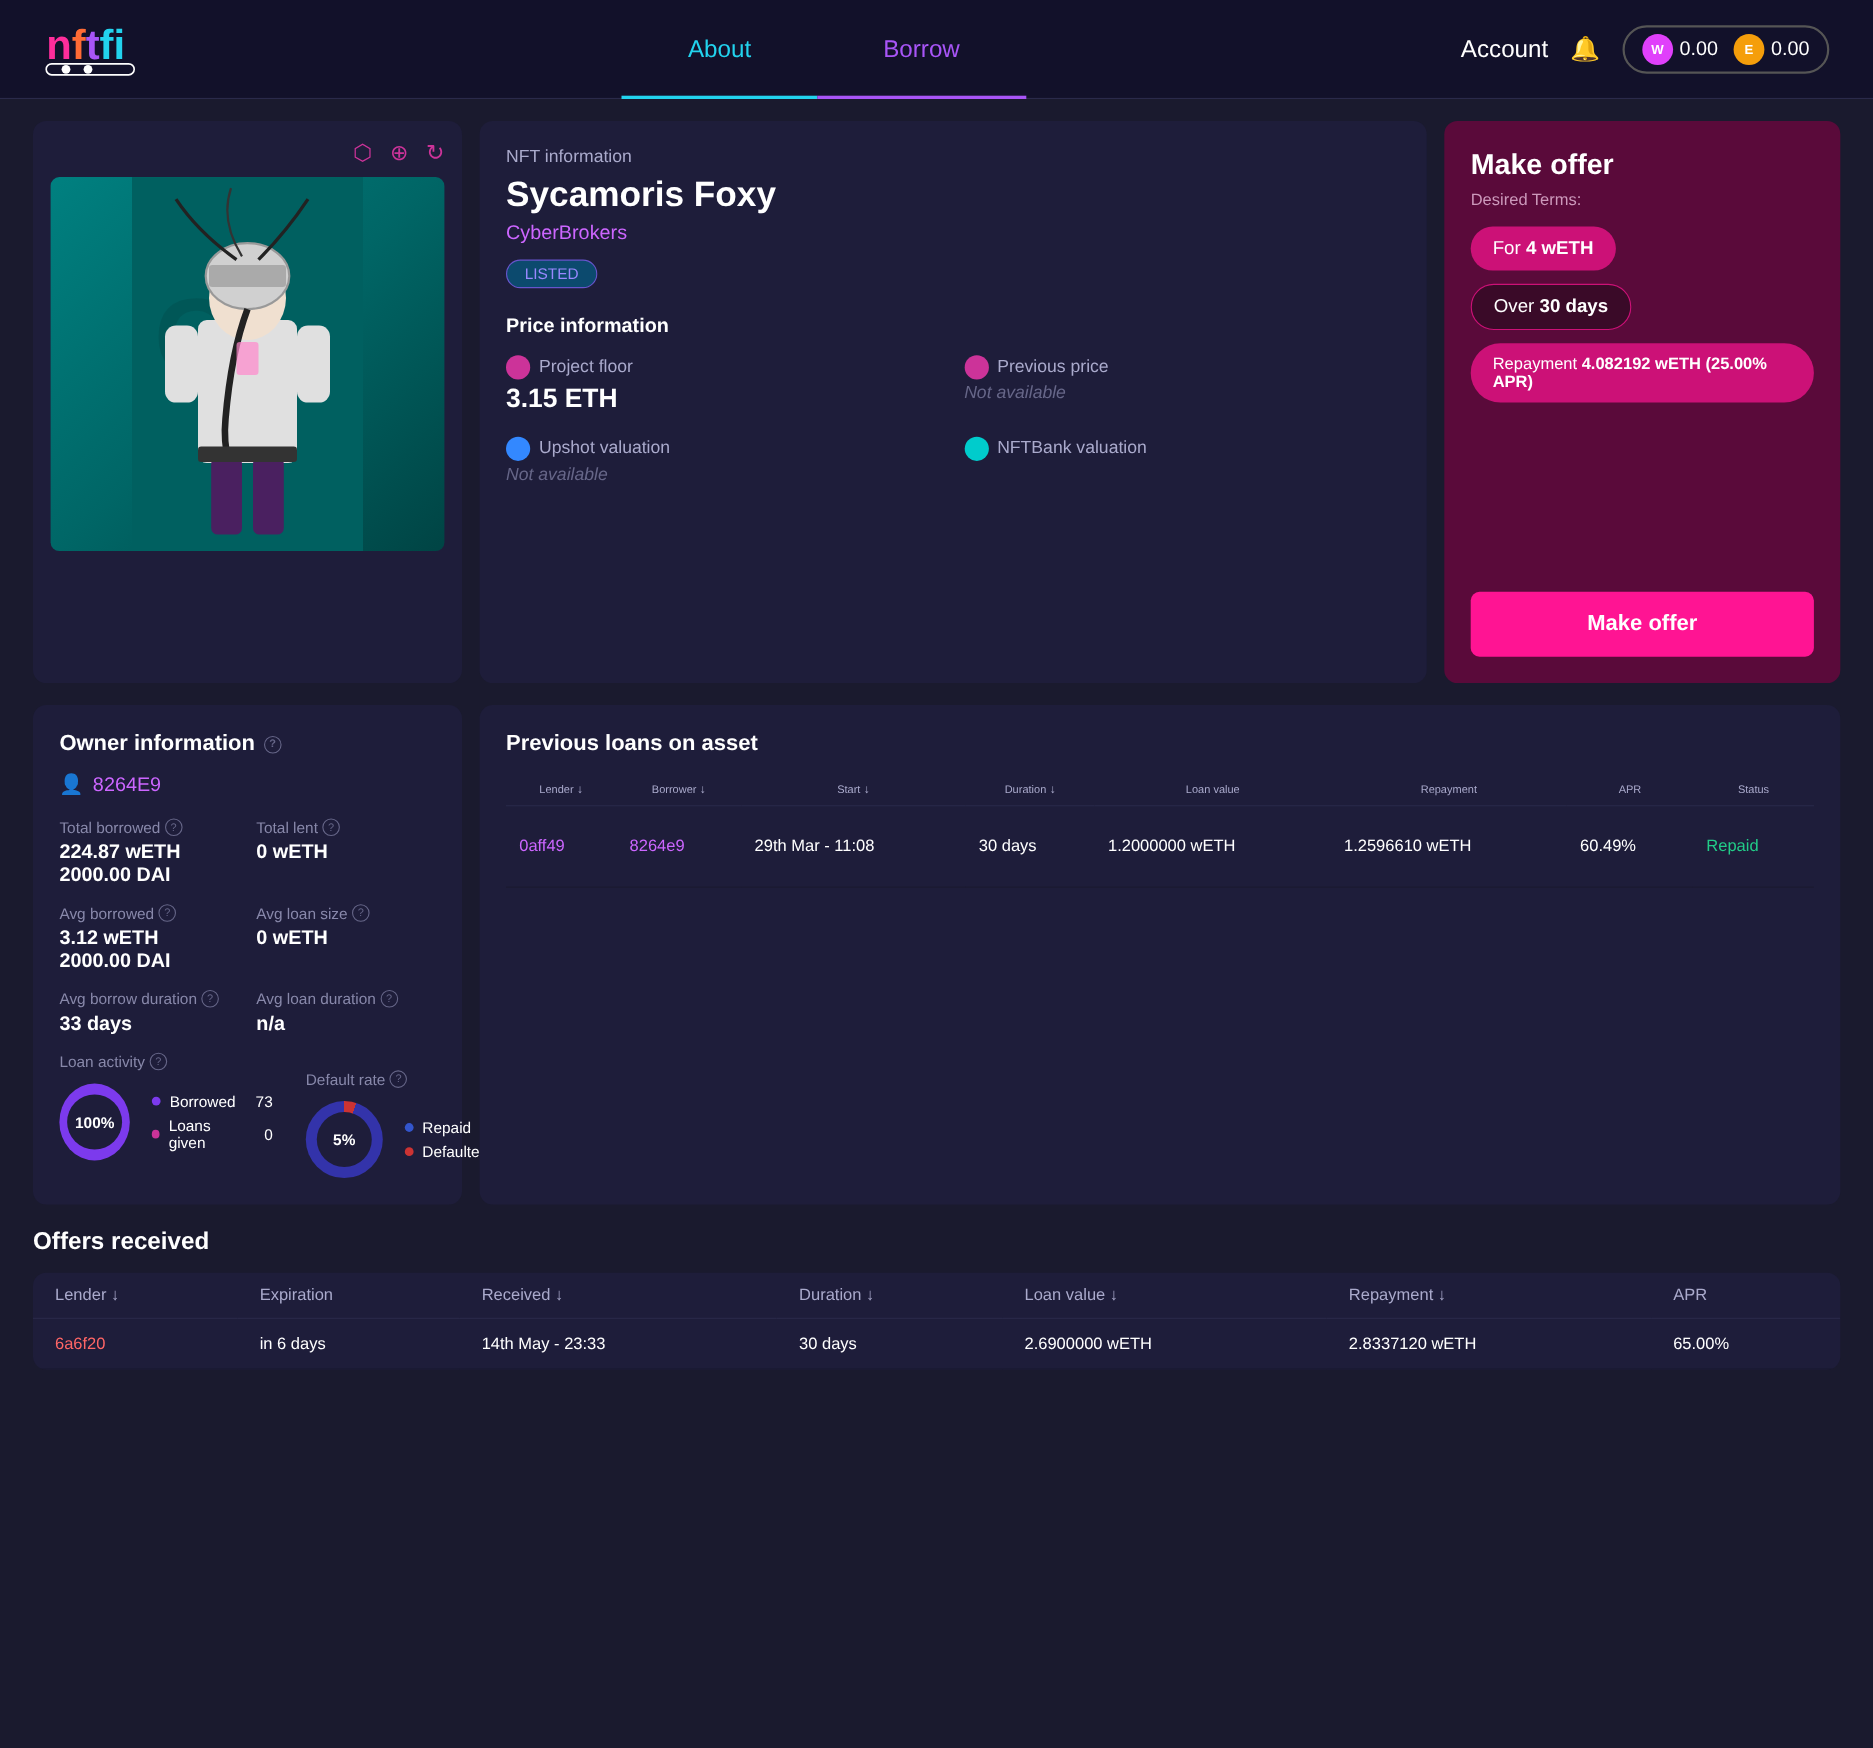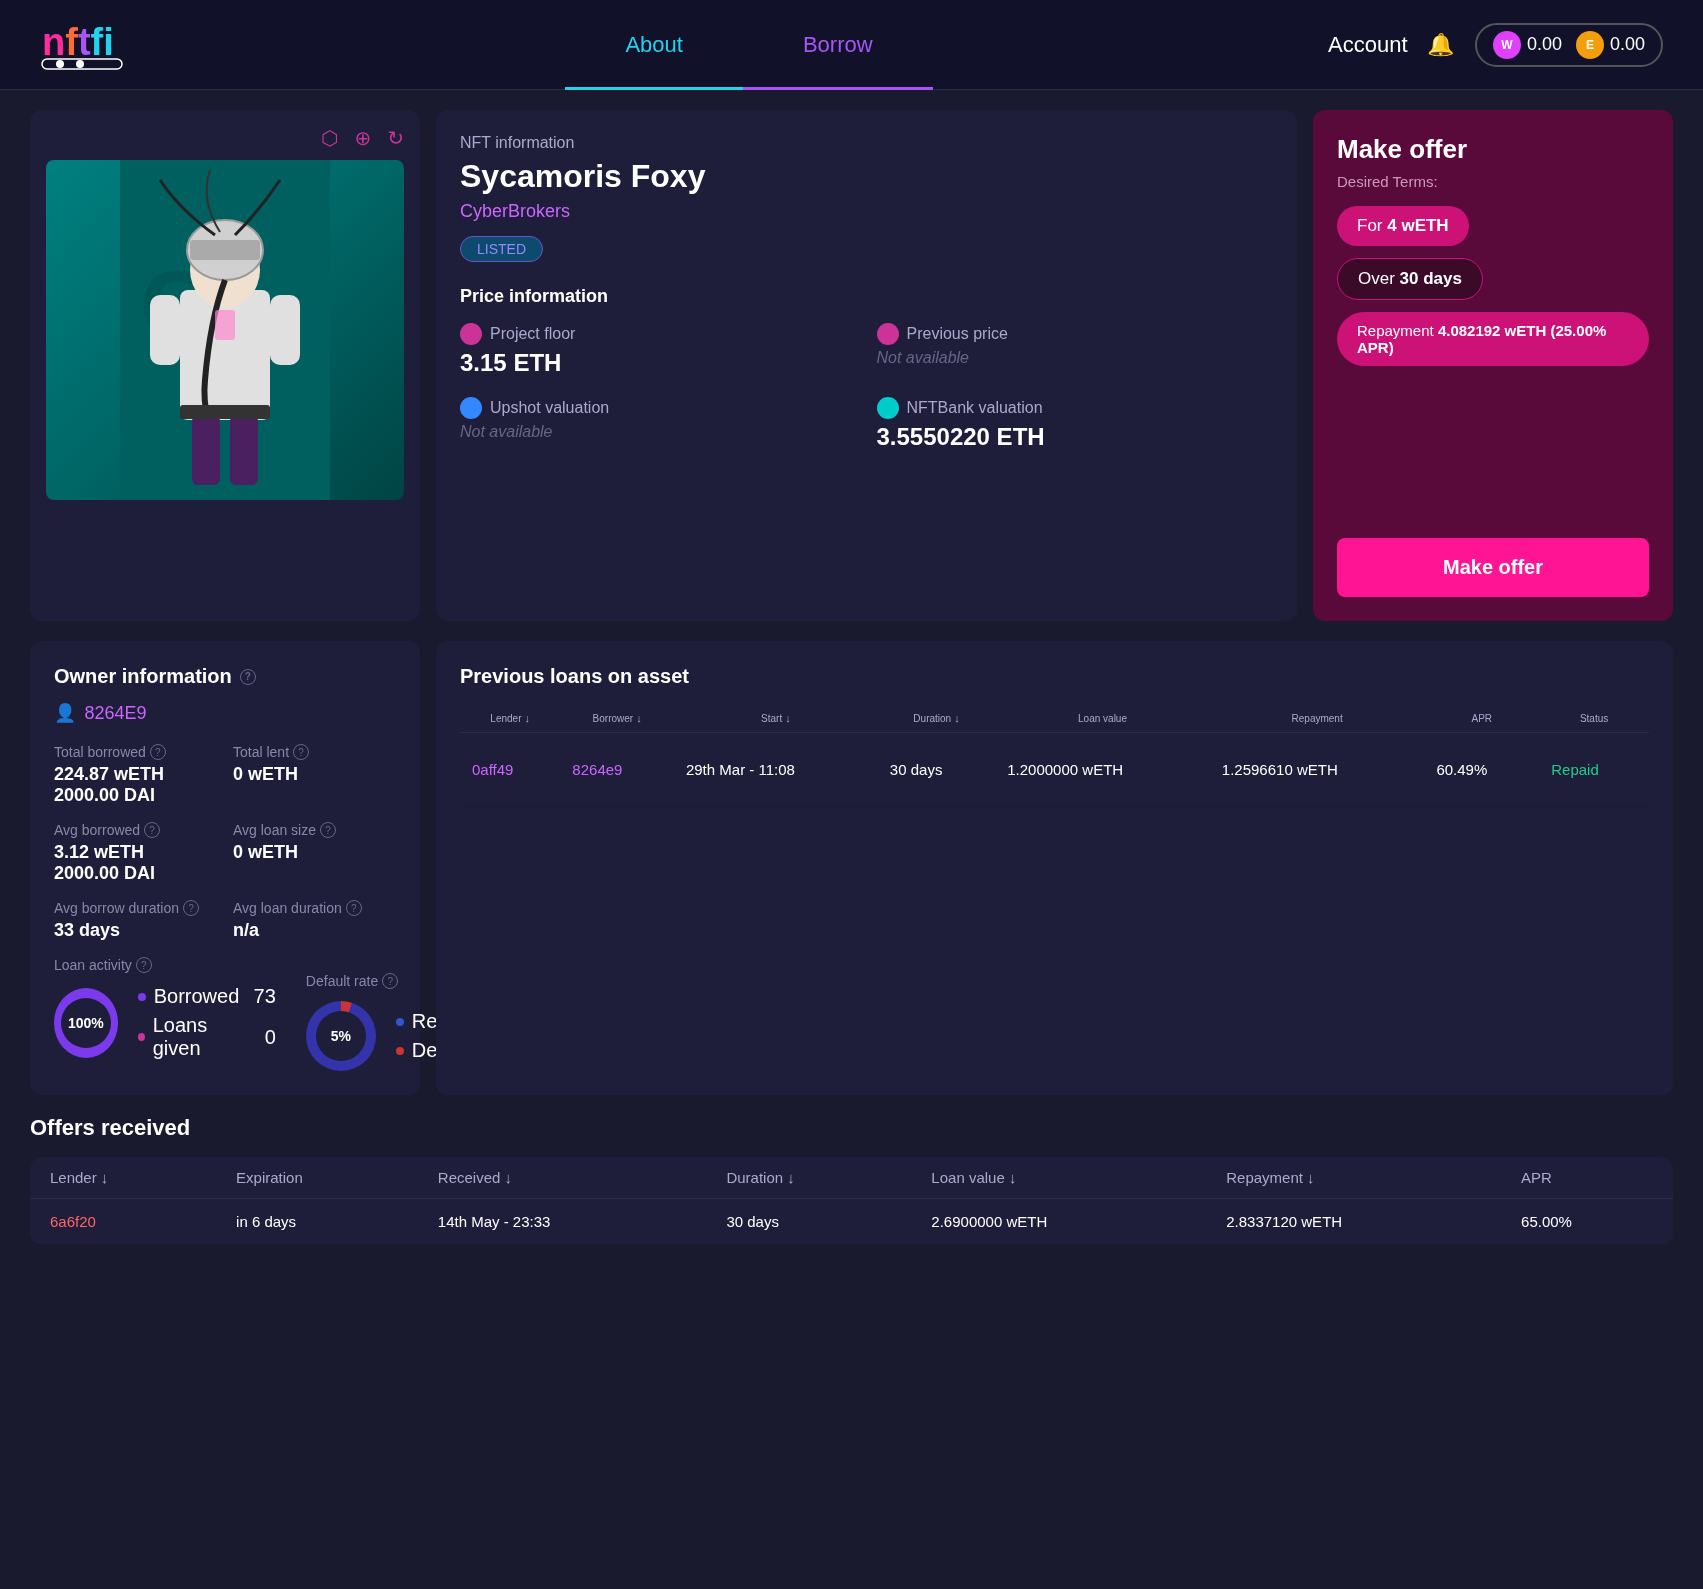--- a/index.html
+++ b/index.html
@@ -381,21 +381,21 @@
     }
     .legend-list {
       display: flex;
       flex-direction: column;
       gap: 6px;
     }
     .legend-item {
       display: flex;
       align-items: center;
       gap: 8px;
-      font-size: 20px;
+      font-size: 14px;
     }
     .legend-dot {
       width: 8px; height: 8px;
       border-radius: 50%;
     }
     .legend-dot-purple { background: #7c3aed; }
     .legend-dot-pink { background: #cc3399; }
     .legend-dot-blue { background: #3355cc; }
     .legend-dot-red { background: #cc3333; }
     .legend-count { margin-left: auto; min-width: 20px; text-align: right; }
@@ -592,21 +592,20 @@
           <span class="price-label">Upshot valuation</span>
         </div>
         <div class="price-na">Not available</div>
       </div>
 
       <div>
         <div class="price-item-header">
           <div class="price-icon price-icon-teal"></div>
           <span class="price-label">NFTBank valuation</span>
         </div>
-        <div class="price-value">3.5550220 ETH</div>
       </div>
     </div>
 
   </div>
 
   <div class="make-offer-panel">
     <div class="make-offer-title">Make offer</div>
     <div class="desired-terms-label">Desired Terms:</div>
 
     <div>

